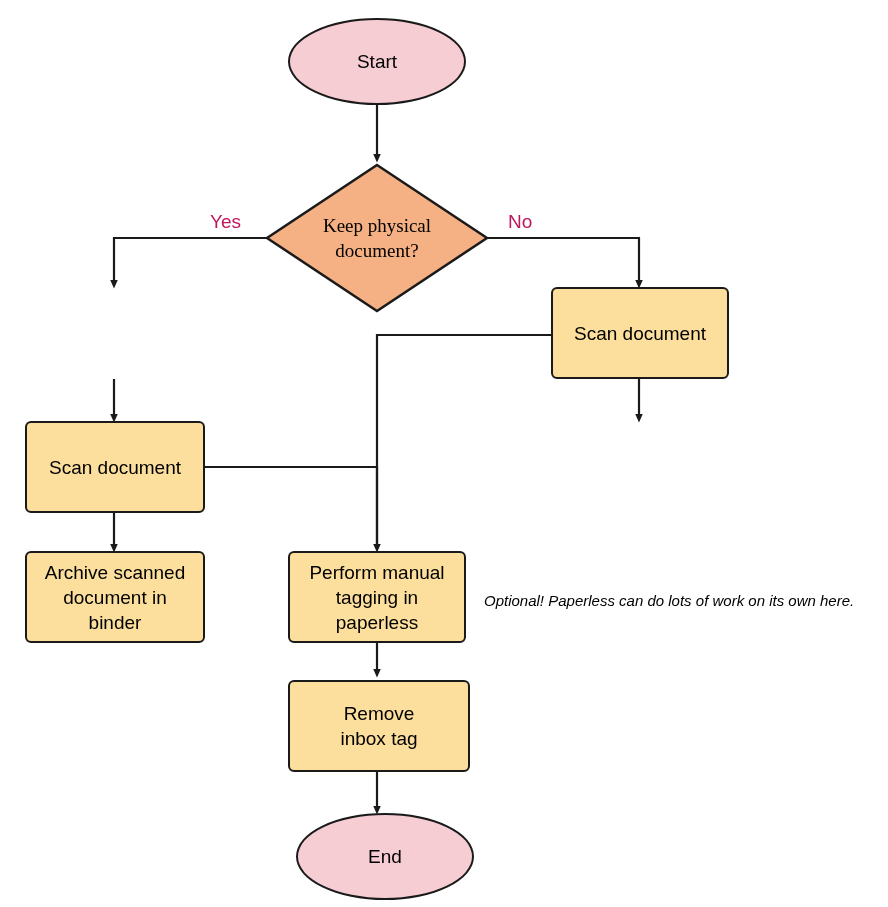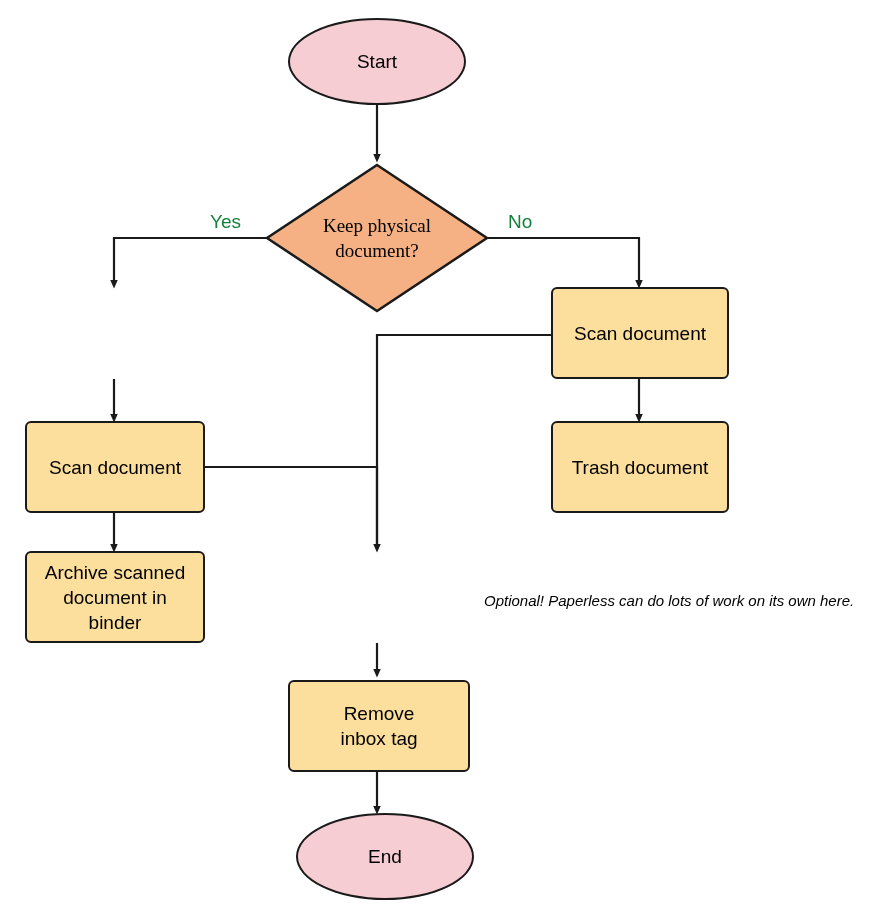--- a/index.html
+++ b/index.html
@@ -47,21 +47,21 @@
     border: 2.5px solid #1a1a1a;
     border-radius: 6px;
   }
   .node.decision-label {
     background: transparent;
     border: none;
   }
   .edge-label {
     position: absolute;
     font-size: 19px;
-    color: #15803d;
+    color: #be185d;
     z-index: 3;
     white-space: nowrap;
   }
   .note {
     position: absolute;
     font-size: 15px;
     line-height: 25px;
     font-style: italic;
     color: #000000;
     z-index: 3;
@@ -119,24 +119,26 @@
   <div class="node process" style="left:25px; top:551px; width:180px; height:92px;">
     <span>Archive scanned
 document in
 binder</span>
   </div>
 
   <div class="node process" style="left:551px; top:287px; width:178px; height:92px;">
     <span>Scan document</span>
   </div>
 
-  <div class="node process" style="left:551px; top:421px; width:178px; height:92px;">
-    <span>Trash document</span>
+
+  <div class="node process" style="left:288px; top:551px; width:178px; height:92px;">
+    <span>Perform manual
+tagging in
+paperless</span>
   </div>
-
 
   <div class="node process" style="left:288px; top:680px; width:182px; height:92px;">
     <span>Remove
 inbox tag</span>
   </div>
 
   <div class="node terminal" style="left:296px; top:813px; width:178px; height:87px;">
     <span>End</span>
   </div>
 

